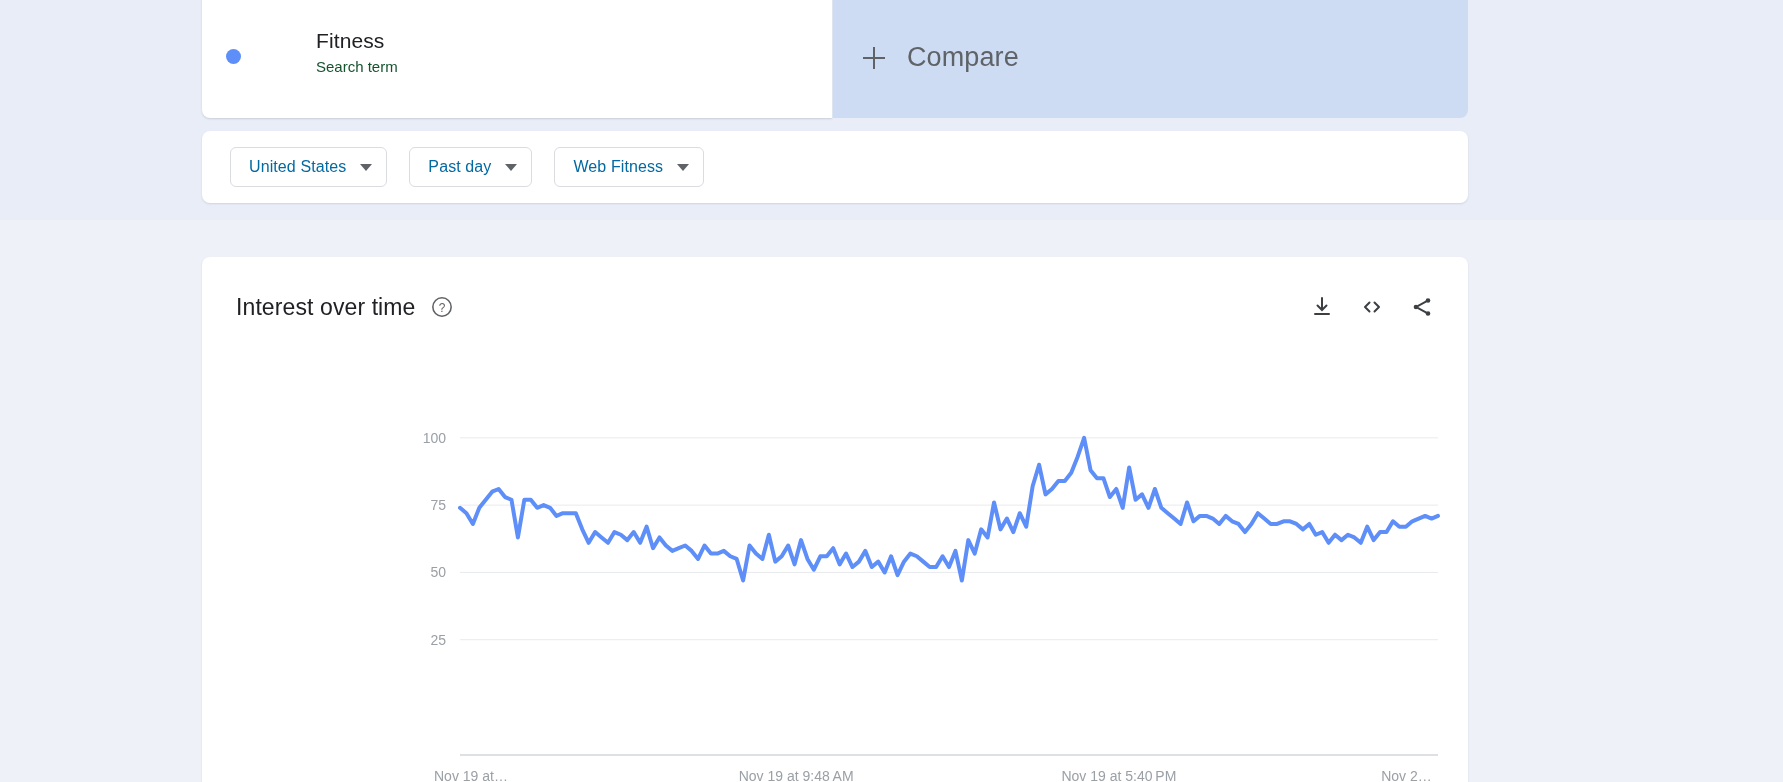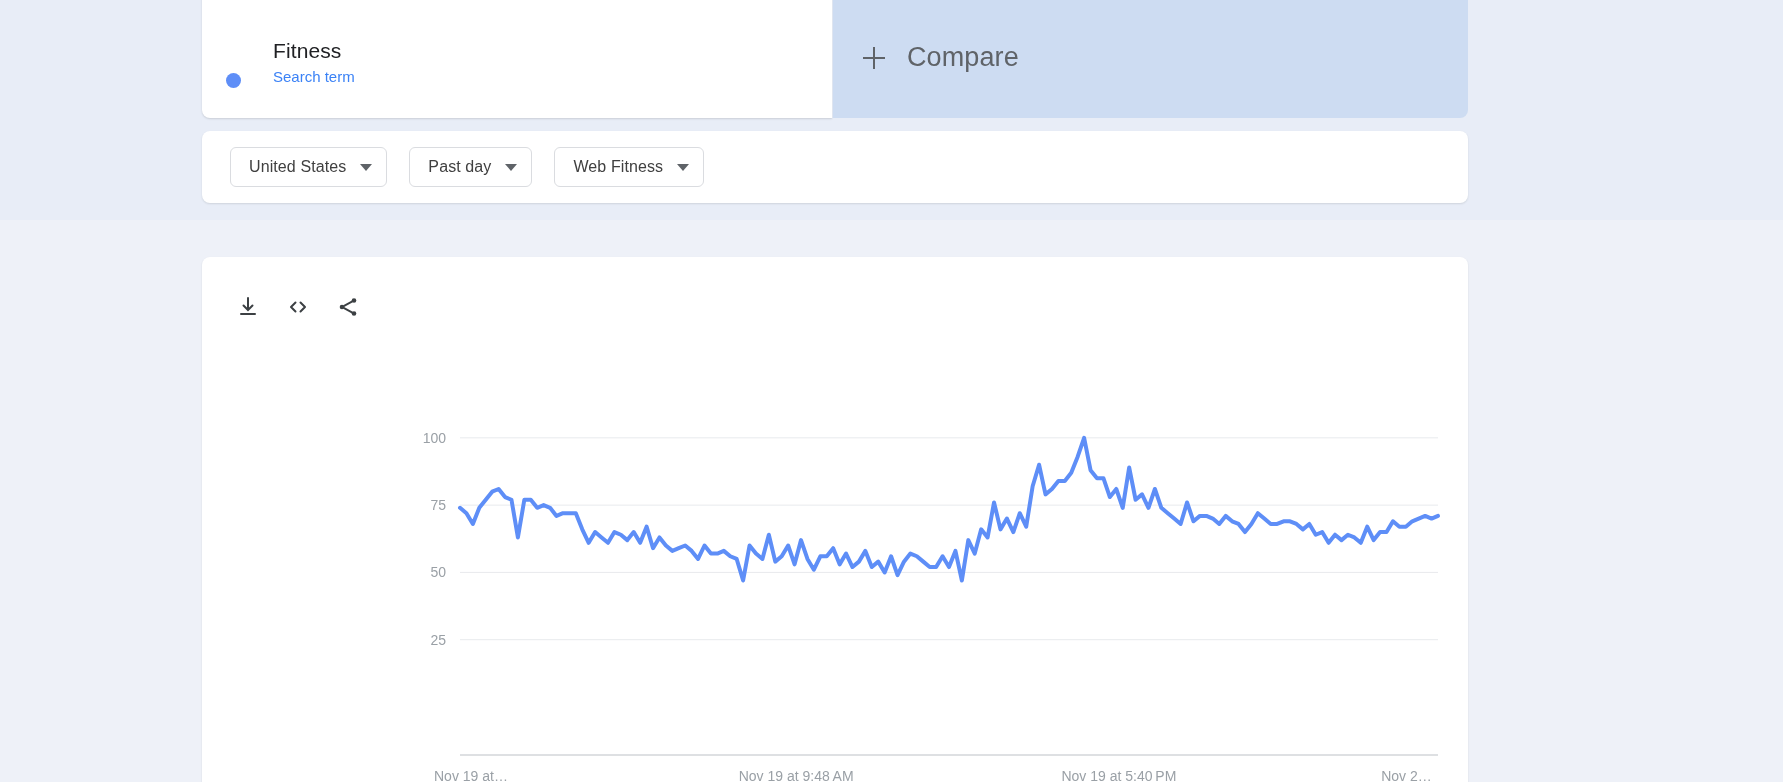--- a/index.html
+++ b/index.html
@@ -22,33 +22,33 @@
     display: flex;
   }
   .query-card {
     width: 630px; height: 152px;
     background: #ffffff;
     border-radius: 8px 0 0 8px;
     box-shadow: 0 1px 2px rgba(60,64,67,.18);
     position: relative;
   }
   .term-row {
-    position: absolute; left: 24px; top: 72px;
-    display: flex; align-items: flex-end;
+    position: absolute; left: 24px; top: 62px;
+    display: flex; align-items: center; gap: 43px;
   }
   .dot {
     width: 15px; height: 15px; border-radius: 50%;
     background: #5e8ef7; margin-top: 6px; flex: 0 0 auto;
   }
   .term-text { margin-left: 32px; }
   .term-title {
     font-size: 21px; color: #202124; line-height: 26px; letter-spacing: .1px;
   }
   .term-sub {
-    font-size: 15px; color: #3b82f6; line-height: 22px; margin-top: 2px;
+    font-size: 15px; color: #14532d; line-height: 22px; margin-top: 2px;
   }
   .compare-card {
     width: 636px; height: 152px;
     background: #cddcf2;
     border-radius: 0 8px 8px 0;
     border-left: 1px solid #dfe5f0;
     position: relative; cursor: pointer;
   }
   .compare-inner {
     position: absolute; left: 30px; top: 76px;
@@ -72,21 +72,21 @@
     width: 1266px; height: 72px;
     background: #fff; border-radius: 8px;
     box-shadow: 0 1px 2px rgba(60,64,67,.14);
     display: flex; align-items: center; padding-left: 28px; gap: 22px;
   }
   .chip {
     height: 40px; border: 1px solid #dadce0; border-radius: 6px;
     display: flex; align-items: center; padding: 0 14px 0 18px;
     background: #fff; cursor: pointer;
   }
-  .chip-label { font-size: 16px; color: #404040; letter-spacing: .1px; }
+  .chip-label { font-size: 16px; color: #0369a1; letter-spacing: .1px; }
   .caret {
     width: 0; height: 0; margin-left: 14px;
     border-left: 6px solid transparent; border-right: 6px solid transparent;
     border-top: 7px solid #5f6368;
   }
 
   
   .chart-card {
     position: absolute; left: 202px; top: 257px;
     width: 1266px; height: 560px;
@@ -161,20 +161,29 @@
       <span class="caret"></span>
     </div>
     <div class="chip">
       <span class="chip-label">Web Fitness</span>
       <span class="caret"></span>
     </div>
   </div>
 
   <div class="chart-card">
     <div class="chart-head">
+      <div class="chart-title-wrap">
+        <span class="chart-title">Interest over time</span>
+        <span class="help-icon">
+          <svg width="22" height="22" viewBox="0 0 24 24">
+            <circle cx="12" cy="12" r="10" fill="none" stroke="#5f6368" stroke-width="1.7"></circle>
+            <text x="12" y="17" text-anchor="middle" font-size="13" font-family="Liberation Sans, sans-serif" fill="#5f6368">?</text>
+          </svg>
+        </span>
+      </div>
       <div class="head-actions">
         <span class="act">
           <svg width="24" height="24" viewBox="0 0 24 24" fill="none" stroke="#3c4043" stroke-width="2" stroke-linecap="round">
             <path d="M12 3v11"></path>
               <path d="M7.5 10.5 12 15l4.5-4.5"></path>
             <path d="M5 19h14"></path>
           </svg>
         </span>
         <span class="act">
           <svg width="24" height="24" viewBox="0 0 24 24" fill="none" stroke="#3c4043" stroke-width="2" stroke-linecap="round" stroke-linejoin="round">

